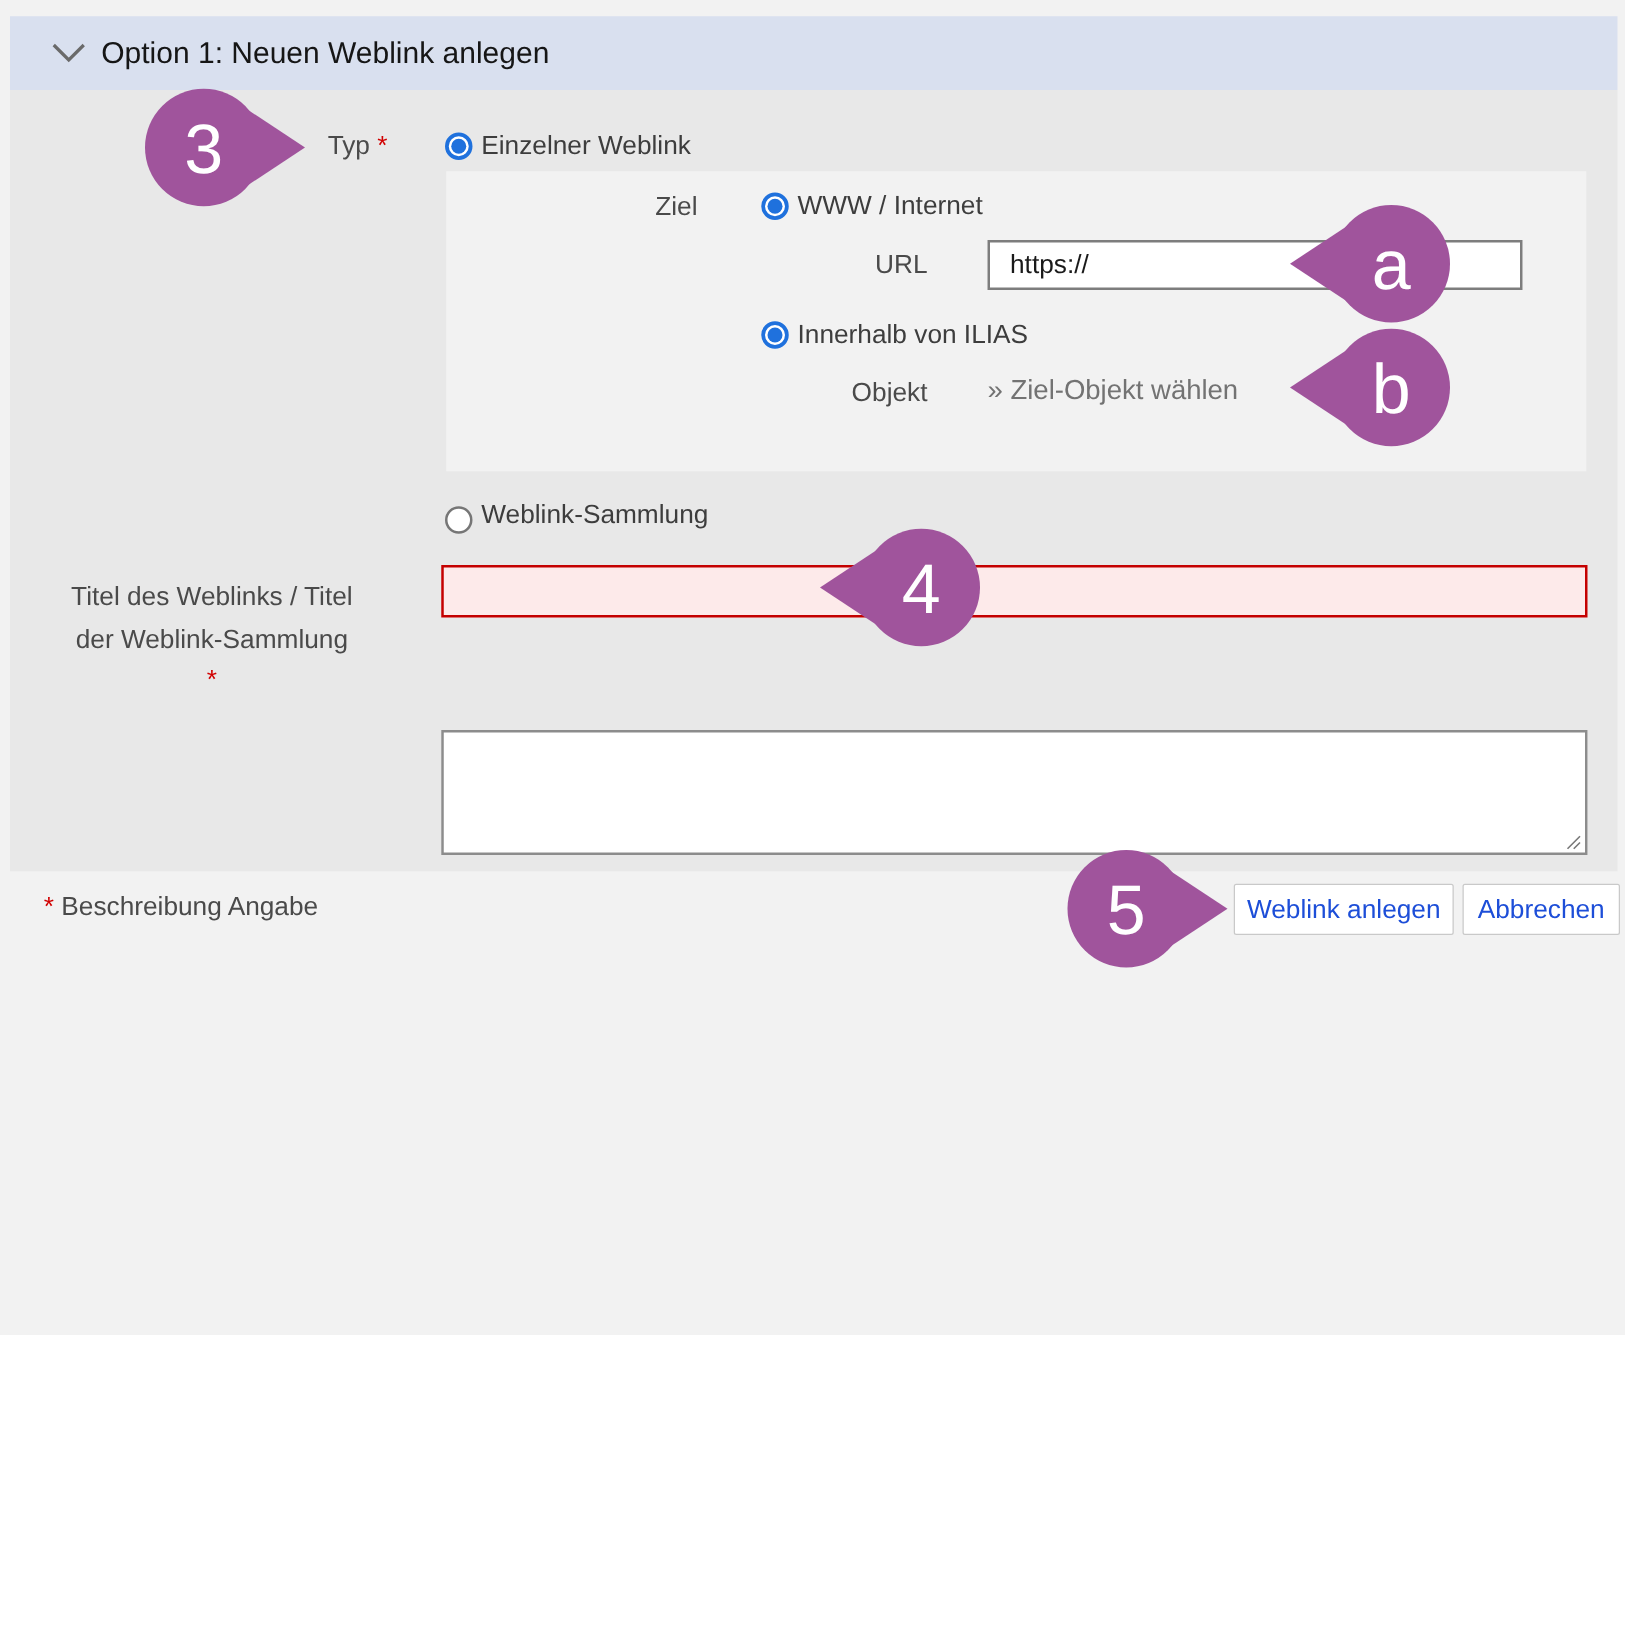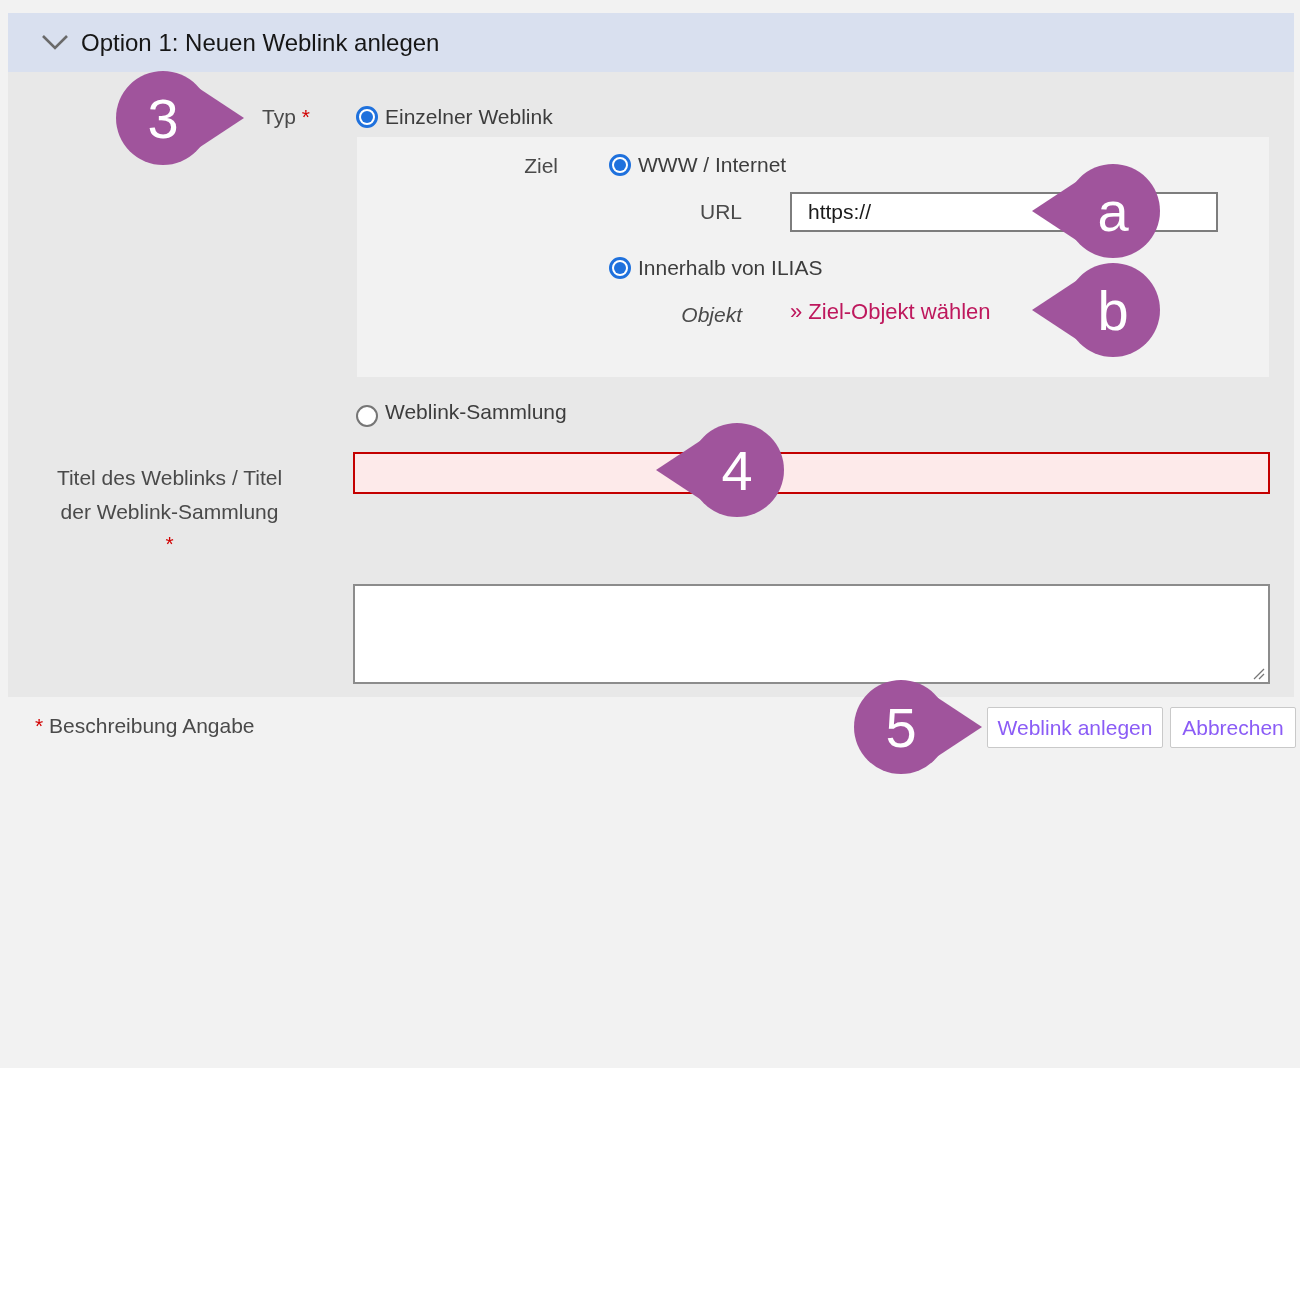--- a/index.html
+++ b/index.html
@@ -27,36 +27,36 @@
   .acc-title{position:absolute;left:73px;top:0;height:59px;line-height:59px;font-size:24px;color:#161616;}
   .chevron{position:absolute;left:33px;top:21px;width:28px;height:17px;}
   .acc-body{position:absolute;left:8px;top:72px;width:1286px;height:625px;background:var(--body-bg);}
   .sub-panel{position:absolute;left:357px;top:137px;width:912px;height:240px;background:var(--page-bg);}
 
   
   .lbl{position:absolute;font-size:21px;line-height:28px;color:var(--label-gray);padding-left:24px;}
   .r{text-align:right;}
   .star{color:var(--red);}
   .radio-label{position:absolute;font-size:21px;line-height:28px;color:#3d3d3d;cursor:pointer;}
-  .link{position:absolute;font-size:22px;line-height:30px;color:#be185d;cursor:pointer;}
+  .link{position:absolute;font-size:22px;line-height:30px;color:#737373;cursor:pointer;}
 
   
   .radio{position:absolute;width:22px;height:22px;border-radius:50%;background:#fff;cursor:pointer;}
   .radio.sel{border:3px solid var(--radio-blue);}
   .radio.sel::after{content:'';position:absolute;inset:2px;border-radius:50%;background:var(--radio-blue);}
   .radio.unsel{border:2px solid var(--radio-gray);}
 
   
   .txt-input{position:absolute;border:2px solid var(--input-border);background:#fff;font-family:inherit;font-size:21px;color:var(--text-dark);padding:0 16px;outline:none;}
   .error-input{position:absolute;left:353px;top:452px;width:917px;height:42px;border:2px solid var(--error-border);background:var(--error-bg);font-family:inherit;font-size:21px;color:var(--text-dark);padding:0 16px;outline:none;}
   .desc-area{position:absolute;left:353px;top:584px;width:917px;height:100px;border:2px solid #8c8c8c;background:#fff;resize:none;outline:none;font-family:inherit;font-size:20px;color:var(--text-dark);padding:8px 12px;}
   .grip{position:absolute;left:1250px;top:665px;width:16px;height:16px;cursor:nwse-resize;}
 
   
-  .btn{position:absolute;top:707px;height:41px;background:#fff;border:1px solid var(--btn-border);border-radius:2px;font-family:inherit;font-size:21px;color:#8b5cf6;display:flex;align-items:center;justify-content:center;cursor:pointer;}
+  .btn{position:absolute;top:707px;height:41px;background:#fff;border:1px solid var(--btn-border);border-radius:2px;font-family:inherit;font-size:21px;color:#1d4ed8;display:flex;align-items:center;justify-content:center;cursor:pointer;}
   .btn-submit{left:987px;width:176px;}
   .btn-cancel{left:1170px;width:126px;}
 
   .footer-note{position:absolute;left:35px;top:712px;font-size:21px;line-height:28px;color:var(--label-gray);}
 
   
   .marker{position:absolute;width:128px;height:94px;pointer-events:none;}
   .m-bubble{position:absolute;top:0;width:94px;height:94px;border-radius:50%;background:var(--purple);}
   .marker.right .m-bubble{left:0;}
   .marker.left .m-bubble{left:34px;}
@@ -89,21 +89,21 @@
   <div class="lbl r" style="left:380px;top:152px;width:178px;">Ziel</div>
   <div class="radio sel" style="left:609px;top:154px;"></div>
   <div class="radio-label" style="left:638px;top:151px;">WWW / Internet</div>
 
   <div class="lbl r" style="left:560px;top:198px;width:182px;">URL</div>
   <input class="txt-input" style="left: 790px; top: 192px; width: 428px; height: 40px;" value="https://">
 
   <div class="radio sel" style="left:609px;top:257px;"></div>
   <div class="radio-label" style="left:638px;top:254px;">Innerhalb von ILIAS</div>
 
-  <div class="lbl r" style="left:560px;top:301px;width:182px;font-style:italic;">Objekt</div>
+  <div class="lbl r" style="left:560px;top:301px;width:182px;">Objekt</div>
   <div class="link" style="left:790px;top:297px;">» Ziel-Objekt wählen</div>
 
   <div class="radio unsel" style="left:356px;top:405px;"></div>
   <div class="radio-label" style="left:385px;top:398px;">Weblink-Sammlung</div>
 
   <div class="lbl r" style="left:10px;top:461px;width:295px;line-height:34px;text-align:center;">
     <div>Titel des Weblinks / Titel</div>
     <div>der Weblink-Sammlung</div>
     <div class="star" style="line-height:30px;">*</div>
   </div>

